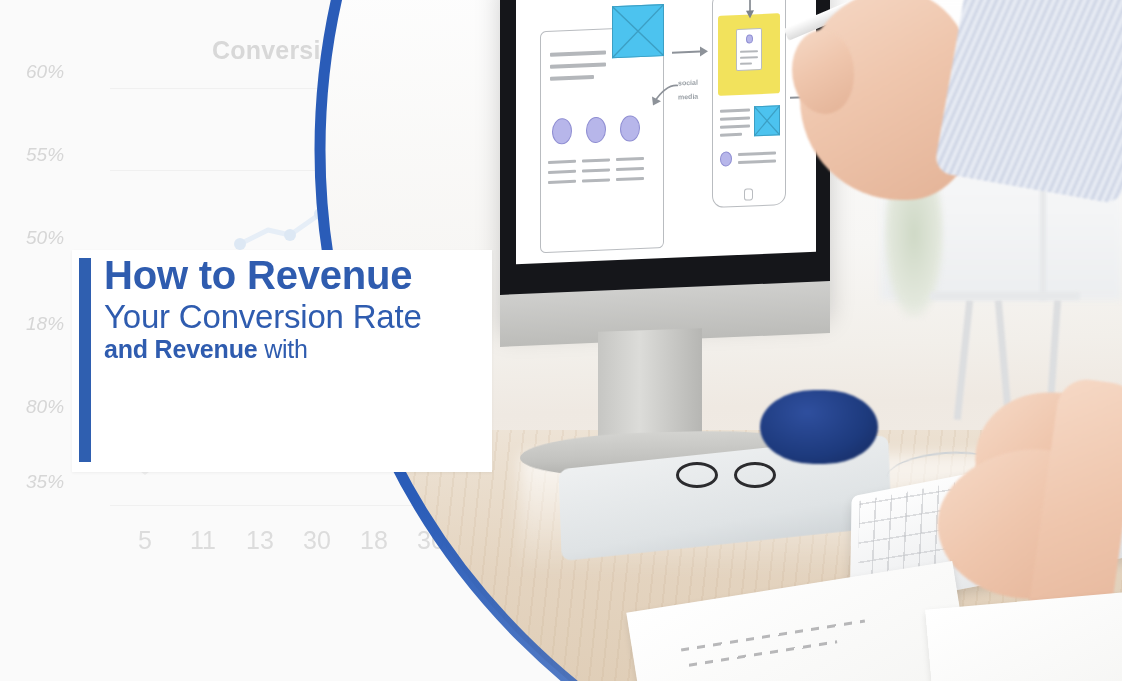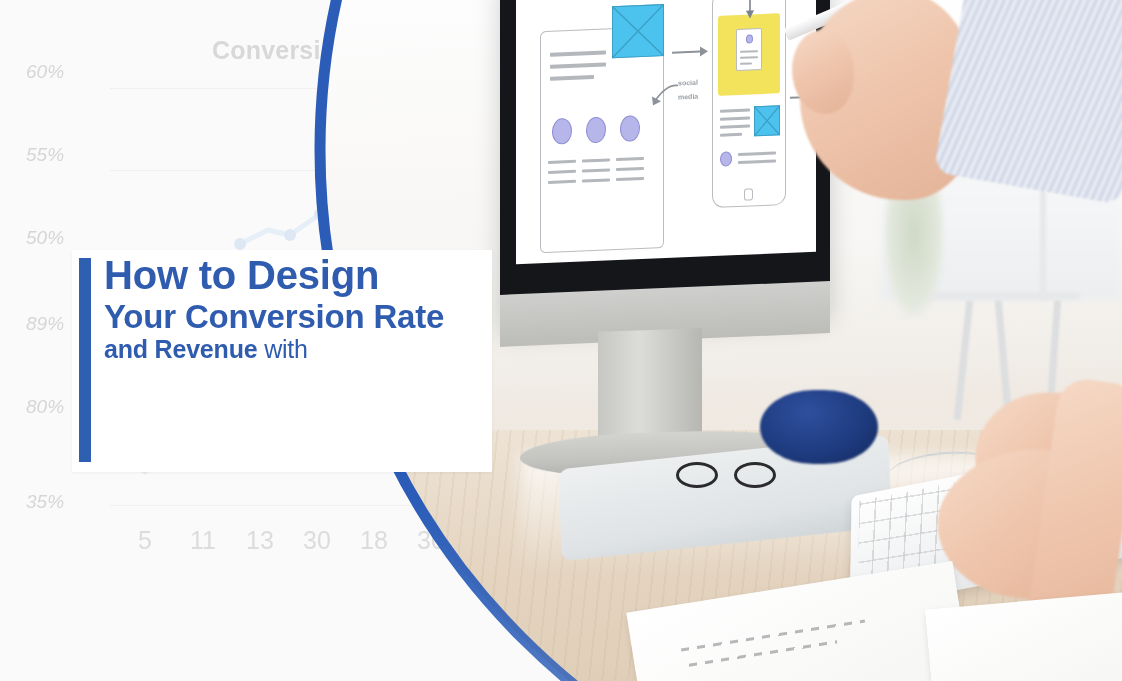--- a/index.html
+++ b/index.html
@@ -280,21 +280,21 @@
   .headline {
     position: absolute;
     left: 104px; top: 255px;
     width: 392px;
     z-index: 6;
     color: #2f5caf;
     line-height: 1.03;
     letter-spacing: -.2px;
   }
   .hl-1 { font-size: 40px; font-weight: 700; display:block; }
-  .hl-2 { font-size: 33px; font-weight: 700; display:block; margin-top: 4px; }
+  .hl-2 { font-size: 33px; font-weight: 400; display:block; margin-top: 4px; }
   .hl-3 { font-size: 25px; font-weight: 700; display:block; margin-top: 3px; }
   .hl-4 { font-size: 33px; font-weight: 400; display:block; margin-top: 3px; }
   .hl-light { font-weight: 400; }
 </style>
 </head>
 <body>
 
 <div id="stage">
 
   <div class="chart-layer">
@@ -304,23 +304,23 @@
     <div class="gridline" style="top:88px"></div>
     <div class="gridline" style="top:170px"></div>
     <div class="gridline" style="top:253px"></div>
     <div class="gridline" style="top:340px"></div>
     <div class="gridline" style="top:423px"></div>
     <div class="gridline" style="top:505px"></div>
 
     <div class="y-tick" style="top:62px">60%</div>
     <div class="y-tick" style="top:145px">55%</div>
     <div class="y-tick" style="top:228px">50%</div>
-    <div class="y-tick" style="top:314px">89%</div>
+    <div class="y-tick" style="top:314px">18%</div>
     <div class="y-tick" style="top:397px">80%</div>
-    <div class="y-tick" style="top:492px">35%</div>
+    <div class="y-tick" style="top:472px">35%</div>
 
     <div class="x-tick" style="left:122px; top:528px">5</div>
     <div class="x-tick" style="left:180px; top:528px">11</div>
     <div class="x-tick" style="left:237px; top:528px">13</div>
     <div class="x-tick" style="left:294px; top:528px">30</div>
     <div class="x-tick" style="left:351px; top:528px">18</div>
     <div class="x-tick" style="left:408px; top:528px">30</div>
     <div class="x-tick" style="left:465px; top:528px">35</div>
 
     <div class="x-axis-note">-ET</div>
@@ -486,18 +486,18 @@
         <stop offset="100%" stop-color="#2a5cb8" stop-opacity="0"></stop>
       </linearGradient>
     </defs>
     <circle cx="1010" cy="150" r="690" fill="none" stroke="url(#arcFade)" stroke-width="11"></circle>
   </svg>
 
   <div class="text-card"></div>
   <div class="accent-bar"></div>
 
   <div class="headline">
-    <span class="hl-1">How to Design</span>
+    <span class="hl-1">How to Revenue</span>
     <span class="hl-2">Your Conversion Rate</span>
     <span class="hl-3"><span>and Revenue</span> <span class="hl-light">with</span></span>
   </div>
 
 </div>
 
 </body></html>

